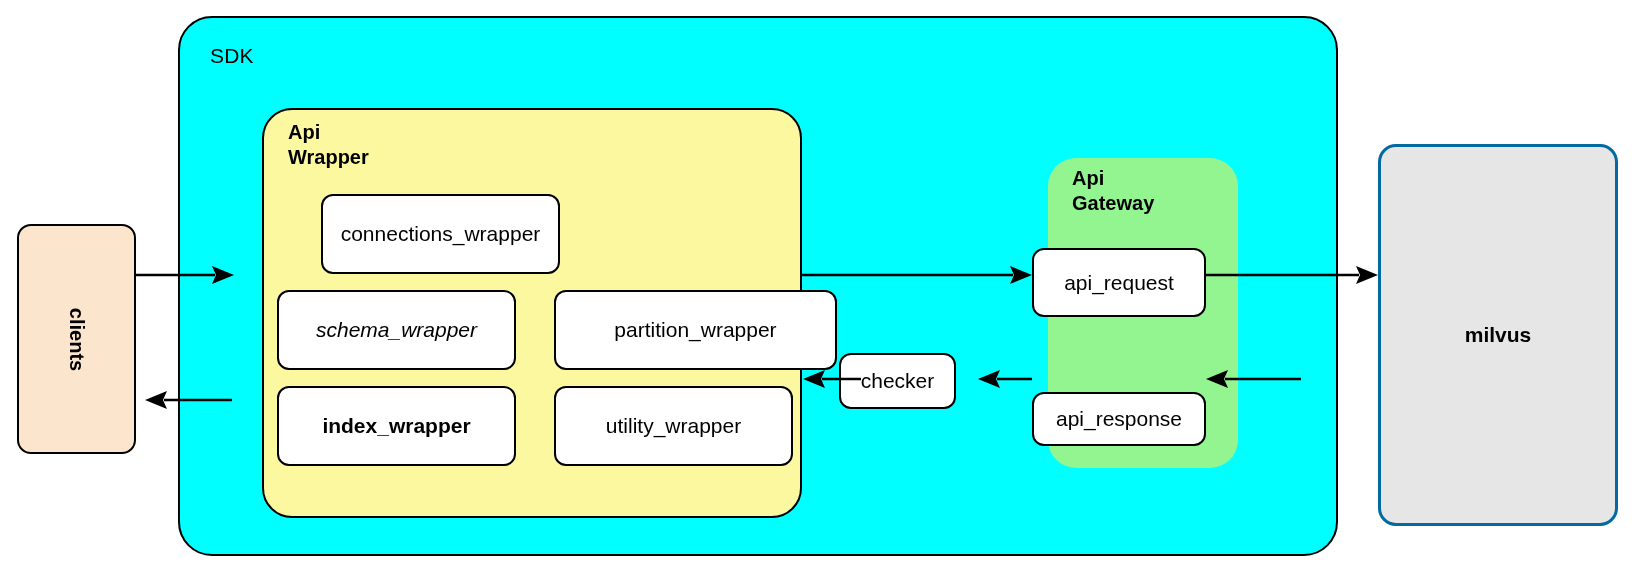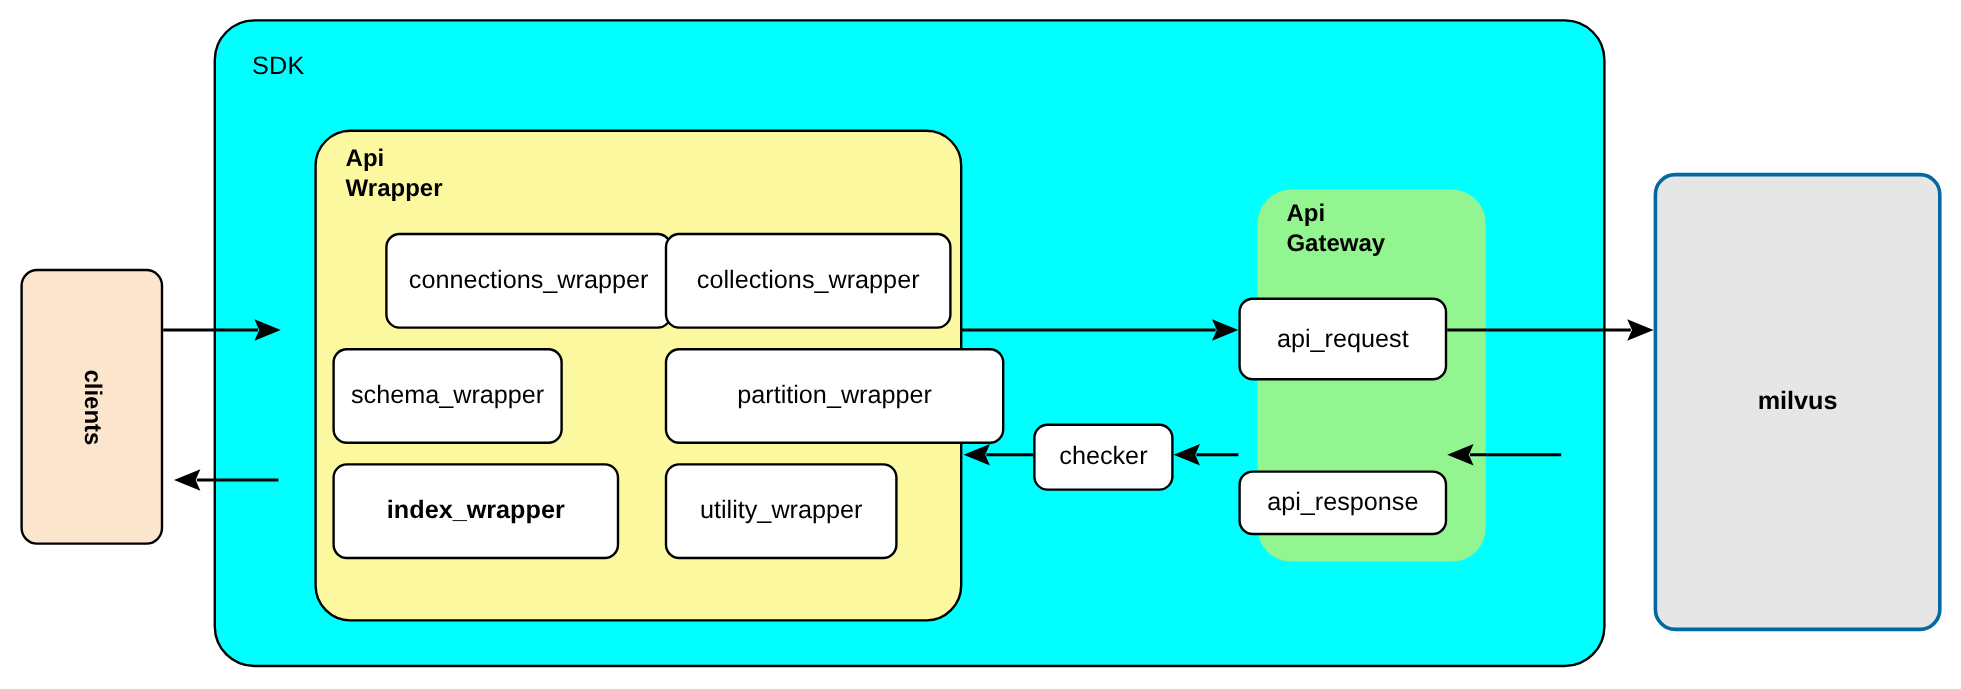--- a/index.html
+++ b/index.html
@@ -126,26 +126,26 @@
     border: 3px solid #0369a1;
     border-radius: 18px;
   }
   .milvus-label {
     font-size: 21px;
     font-weight: bold;
   }
 
   .w-conn    { left: 277px;  top: 194px; width: 239px; height: 80px; margin-left: 44px; }
   .w-coll    { left: 554px;  top: 194px; width: 239px; height: 80px; }
-  .w-schema  { left: 277px;  top: 290px; width: 192px; height: 80px; }
+  .w-schema  { left: 277px;  top: 290px; width: 239px; height: 80px; font-style: italic; }
   .w-part    { left: 554px;  top: 290px; width: 283px; height: 80px; }
   .w-index   { left: 277px;  top: 386px; width: 239px; height: 80px; font-weight: bold; }
-  .w-util    { left: 554px;  top: 386px; width: 194px; height: 80px; }
-
-  .checker-box  { left: 861px;  top: 353px; width: 117px; height: 56px; }
+  .w-util    { left: 554px;  top: 386px; width: 239px; height: 80px; }
+
+  .checker-box  { left: 839px;  top: 353px; width: 117px; height: 56px; }
   .req-box      { left: 1032px; top: 248px; width: 174px; height: 69px; }
   .resp-box     { left: 1032px; top: 352px; width: 174px; height: 54px; margin-top: 40px; }
 
   
   .arrow-svg {
     position: absolute;
     left: 0;
     top: 0;
     width: 1634px;
     height: 574px;
@@ -184,23 +184,20 @@
     <span class="clients-label">clients</span>
   </div>
 
   <div class="box milvus-box">
     <span class="milvus-label">milvus</span>
   </div>
 
   <div class="box leaf w-conn">
     <span>connections_wrapper</span>
   </div>
-  <div class="box leaf w-coll">
-    <span>collections_wrapper</span>
-  </div>
   <div class="box leaf w-schema">
     <span>schema_wrapper</span>
   </div>
   <div class="box leaf w-part">
     <span>partition_wrapper</span>
   </div>
   <div class="box leaf w-index">
     <span>index_wrapper</span>
   </div>
   <div class="box leaf w-util">

